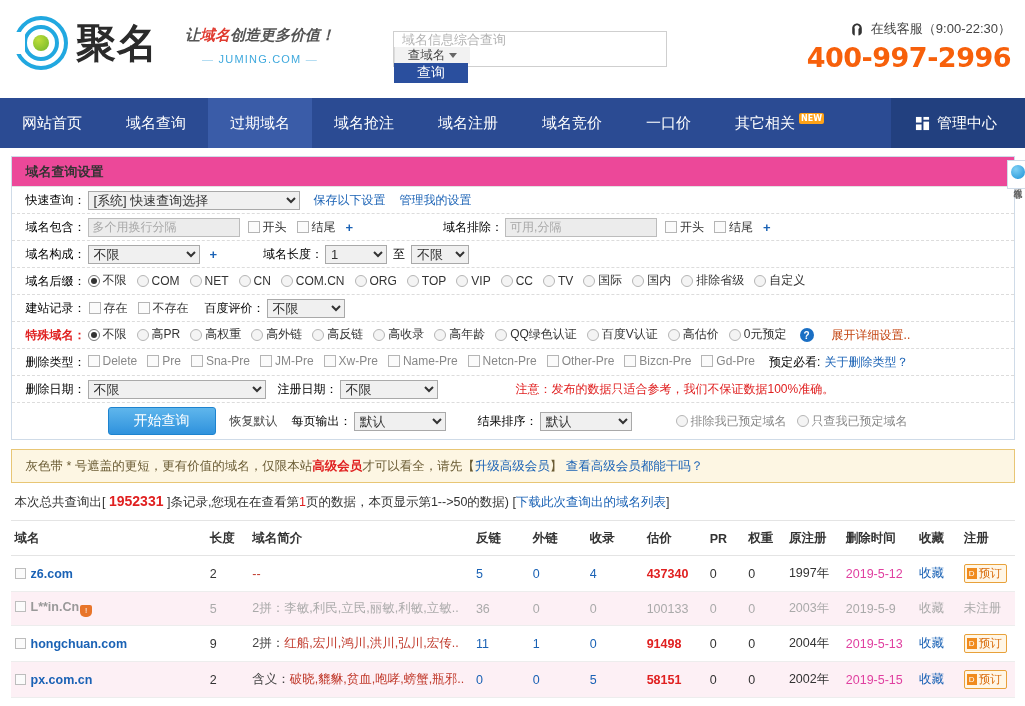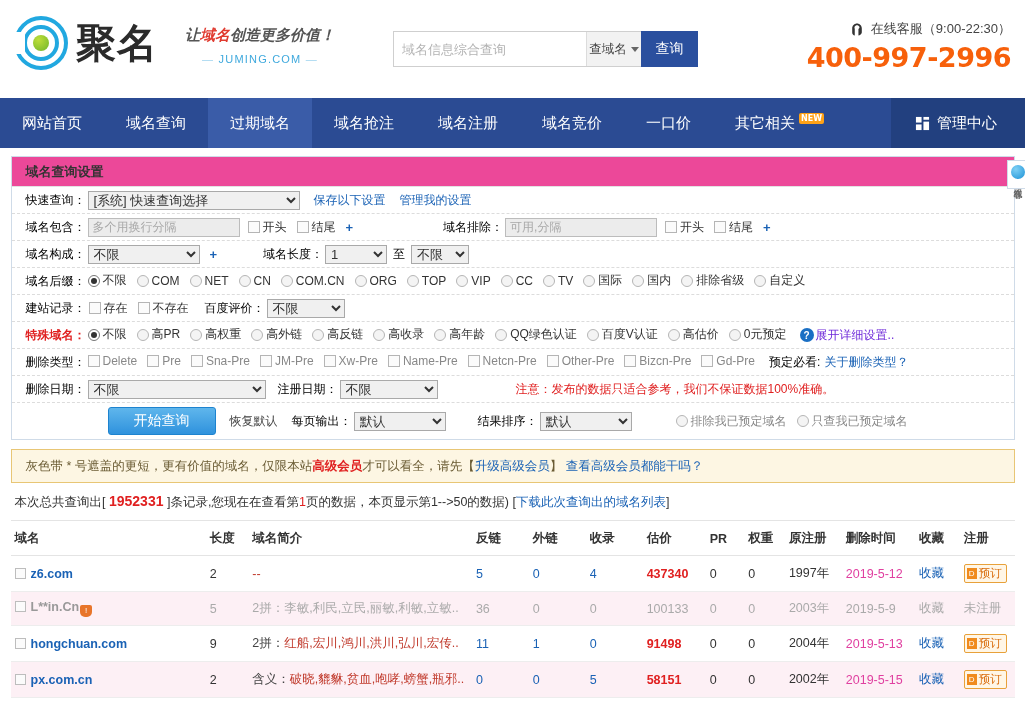--- a/index.html
+++ b/index.html
@@ -45,23 +45,23 @@
   .slogan-line1 { font-size: 15px; color: #555; font-weight: bold; font-style: italic; }
   .slogan-line1 .red { color: #e03a2f; }
   .slogan-line2 {
     margin-top: 8px; font-size: 11px; color: #3fa9dd; letter-spacing: 1.2px;
     text-align: center;
   }
   .slogan-line2 .dash { color: #9fd3ee; }
 
   .search-box {
     position: absolute; left: 393px; top: 31px;
-    width: 305px; height: 36px;
+    width: 274px; height: 36px;
     border: 1px solid #cfcfcf; background: #fff;
-    display: flex; align-items: stretch;
+    display: flex; align-items: stretch; flex-direction: column;
   }
   .search-input {
     flex: 1; border: 0; outline: none; padding: 0 8px;
     font-size: 13px; color: #333;
     font-family: "Liberation Sans", sans-serif;
   }
   .search-input::placeholder { color: #b3b3b3; }
   .search-select {
     width: 76px; background: #f2f2f2; border-left: 1px solid #dcdcdc;
     display: flex; align-items: center; justify-content: center; gap: 4px;
@@ -479,21 +479,21 @@
             <span class="rb"></span>
             <span>百度V认证</span>
           </label><label class="opt">
             <span class="rb"></span>
             <span>高估价</span>
           </label><label class="opt">
             <span class="rb"></span>
             <span>0元预定</span>
           </label></span>
       <span class="help-icon">?</span>
-      <span class="lnk" style="margin-left:2px;color:#6d28d9;">展开详细设置..</span>
+      <span class="lnk" style="margin-left:18px;color:#c2410c;">展开详细设置..</span>
     </div>
 
     <div class="row">
       <span class="lbl">删除类型：</span>
       <span id="deltype-opts" style="margin-left:2px;"><label class="opt gray">
             <span class="cb"></span>
             <span>Delete</span>
           </label><label class="opt gray">
             <span class="cb"></span>
             <span>Pre</span>

